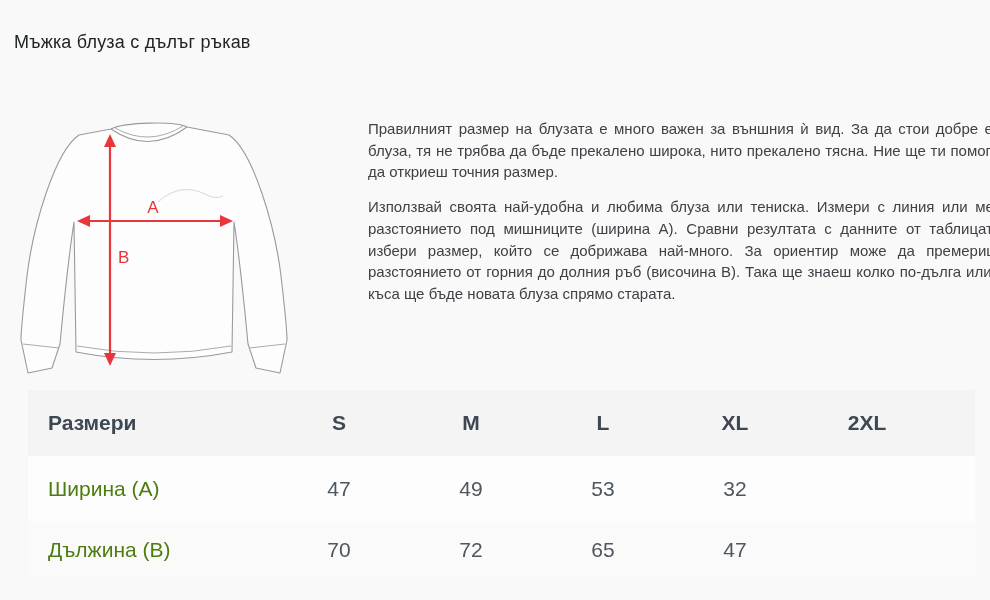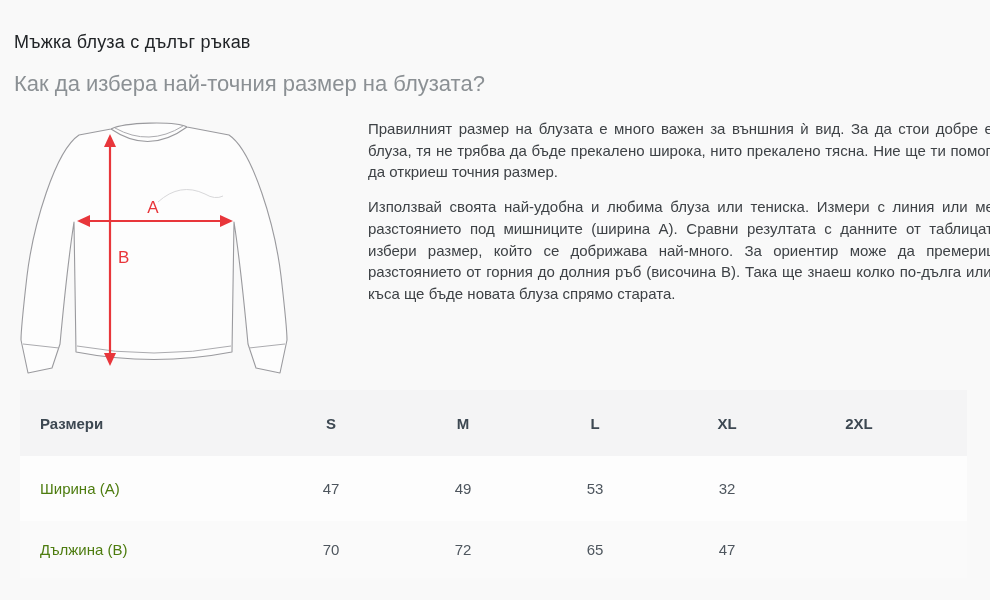--- a/index.html
+++ b/index.html
@@ -48,24 +48,24 @@
     line-height: 21.7px;
     color: #3e4246;
     text-align: justify;
     margin-left: 33px;
   }
   .intro-text p { margin: 0; }
   .intro-text p + p { margin-top: 13px; }
 
   .size-table {
     position: absolute;
-    left: 20px;
+    left: 28px;
     top: 390px;
     width: 947px;
-    font-size: 15px;
+    font-size: 21px;
   }
   .trow {
     display: grid;
     grid-template-columns: 245px 132px 132px 132px 132px 132px 1fr;
     align-items: center;
   }
   .trow.thead {
     height: 66px;
     background: var(--table-header-bg, #f4f4f5);
     color: #3d4852;
@@ -88,21 +88,20 @@
   }
   .trow.row-a .tcell.label,
   .trow.row-b .tcell.label { color: #4d7c0f; font-weight: 400; }
 </style>
 </head>
 <body>
 
 <div class="stage">
 
   <h1 class="page-title">Мъжка блуза с дълъг ръкав</h1>
-  <div class="page-subtitle">Как да избера най-точния размер на блузата?</div>
 
   <div class="figure-wrap">
     <svg width="300" height="278" viewBox="0 0 300 278" xmlns="http://www.w3.org/2000/svg">
 
       <path d="M 96 23
            C 110 16, 160 15, 172 21
            L 214 29
            C 238 45, 260 120, 266 170
            C 270 205, 272 222, 272 234
            L 265 267 L 241 262 L 233 238

